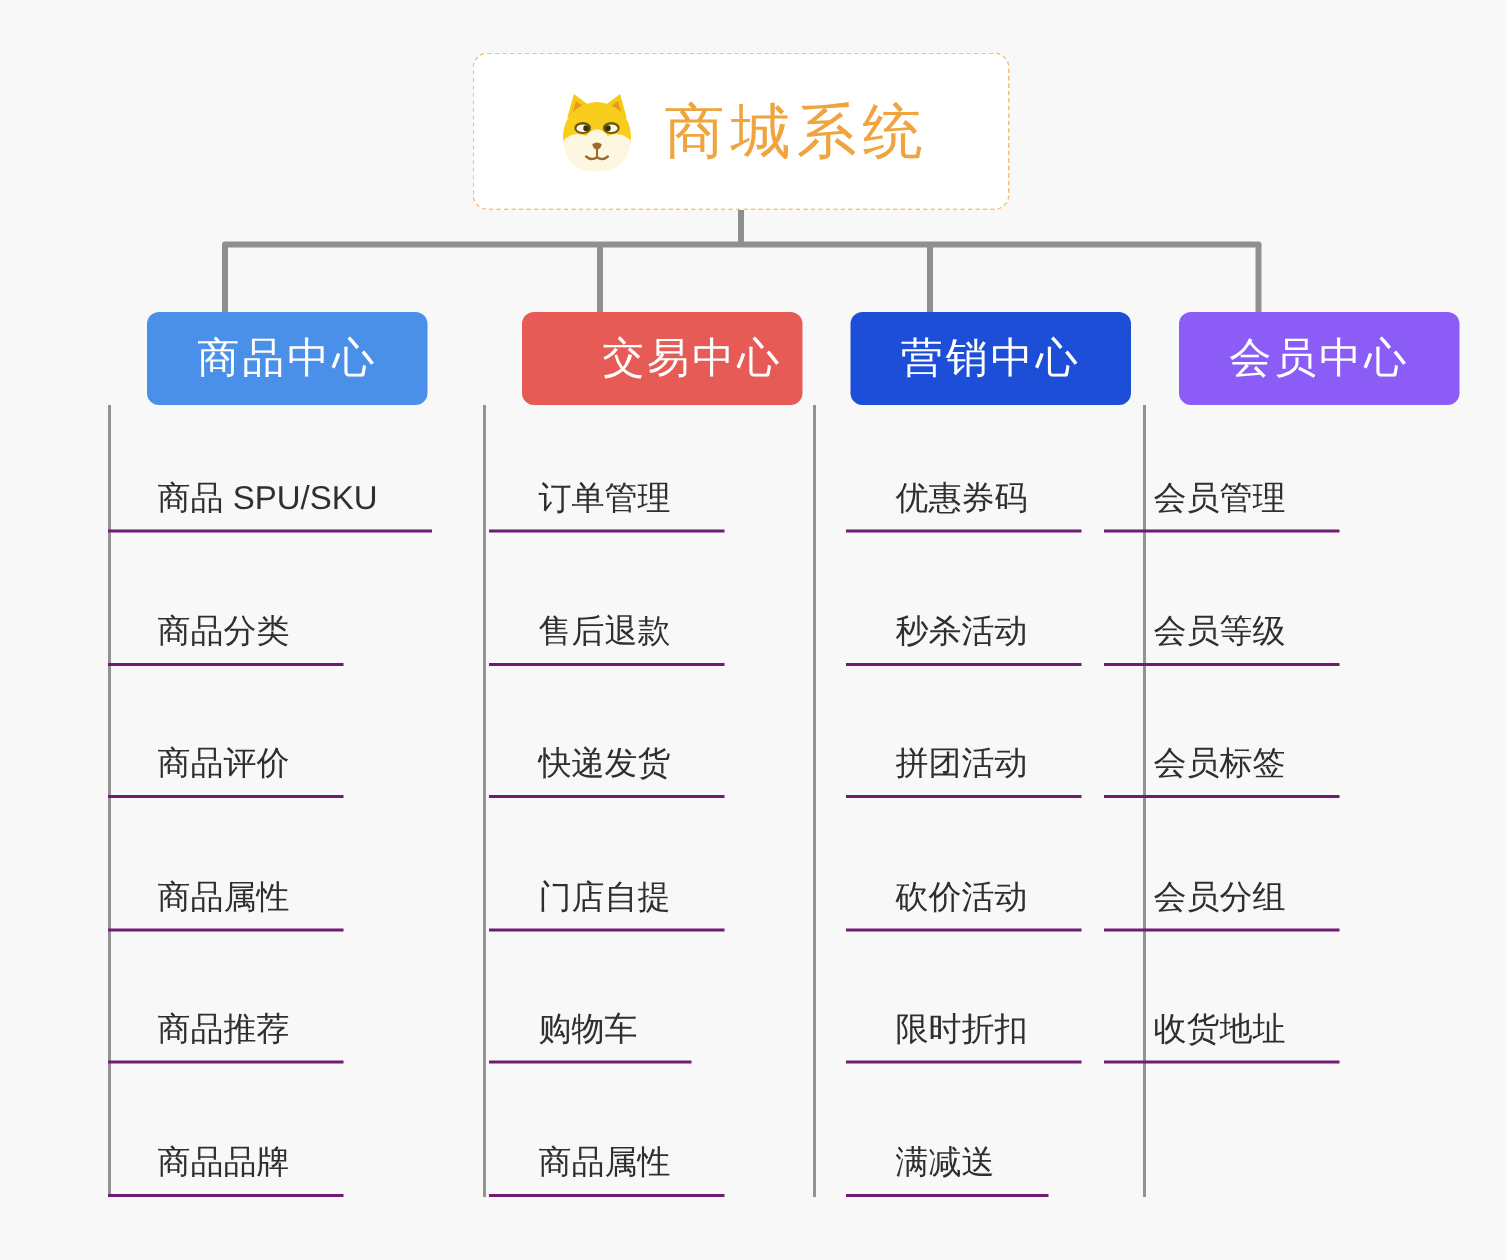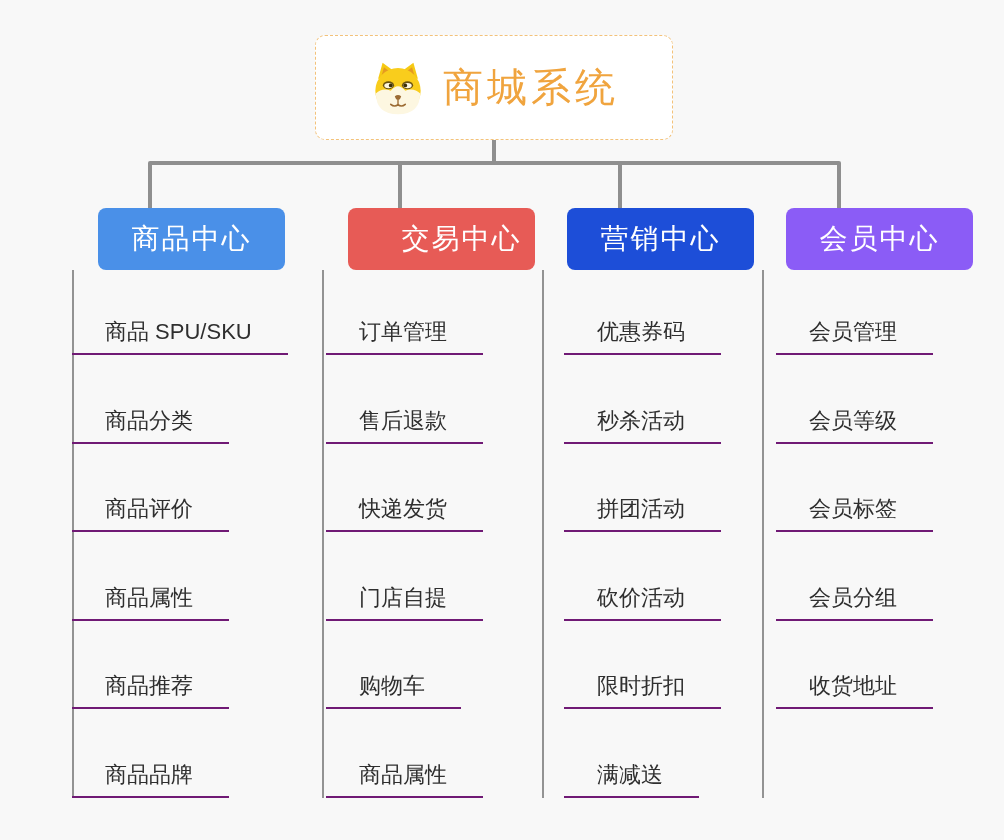--- a/index.html
+++ b/index.html
@@ -51,21 +51,21 @@
   .trunk.t0{left:72px;}
   .trunk.t1{left:322px;}
   .trunk.t2{left:542px;}
   .trunk.t3{left:762px;}
 
   
   .leaf-col{top:266.5px;}
   .leaf-col.c0{left:72px;}
   .leaf-col.c1{left:326px;}
   .leaf-col.c2{left:518px;margin-left:46px;}
-  .leaf-col.c3{left:776px;}
+  .leaf-col.c3{left:736px;}
   .leaf{
     height:88.5px;box-sizing:border-box;
     display:flex;align-items:flex-end;
     width:max-content;
     border-bottom:2px solid #701a75;
     padding:0 36px 6px 33px;
     font-size:22px;color:#2f2f2f;white-space:nowrap;
   }
 </style>
 </head>

